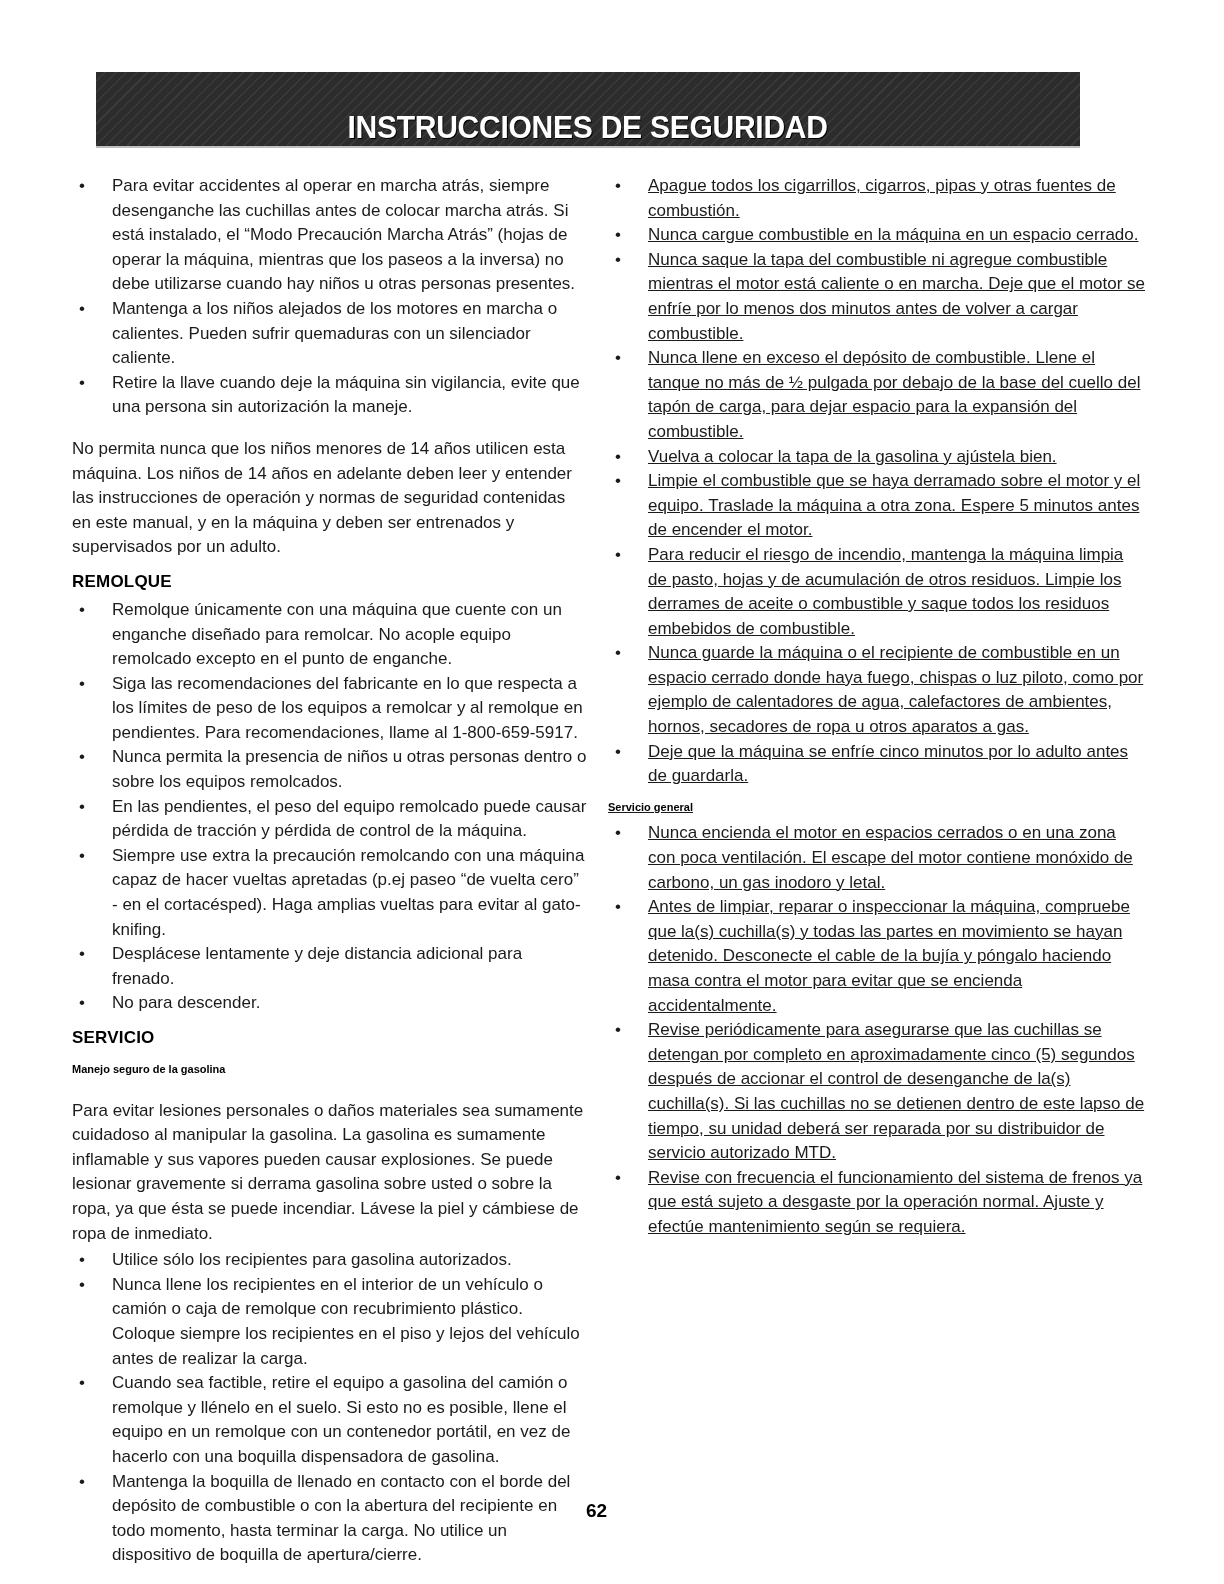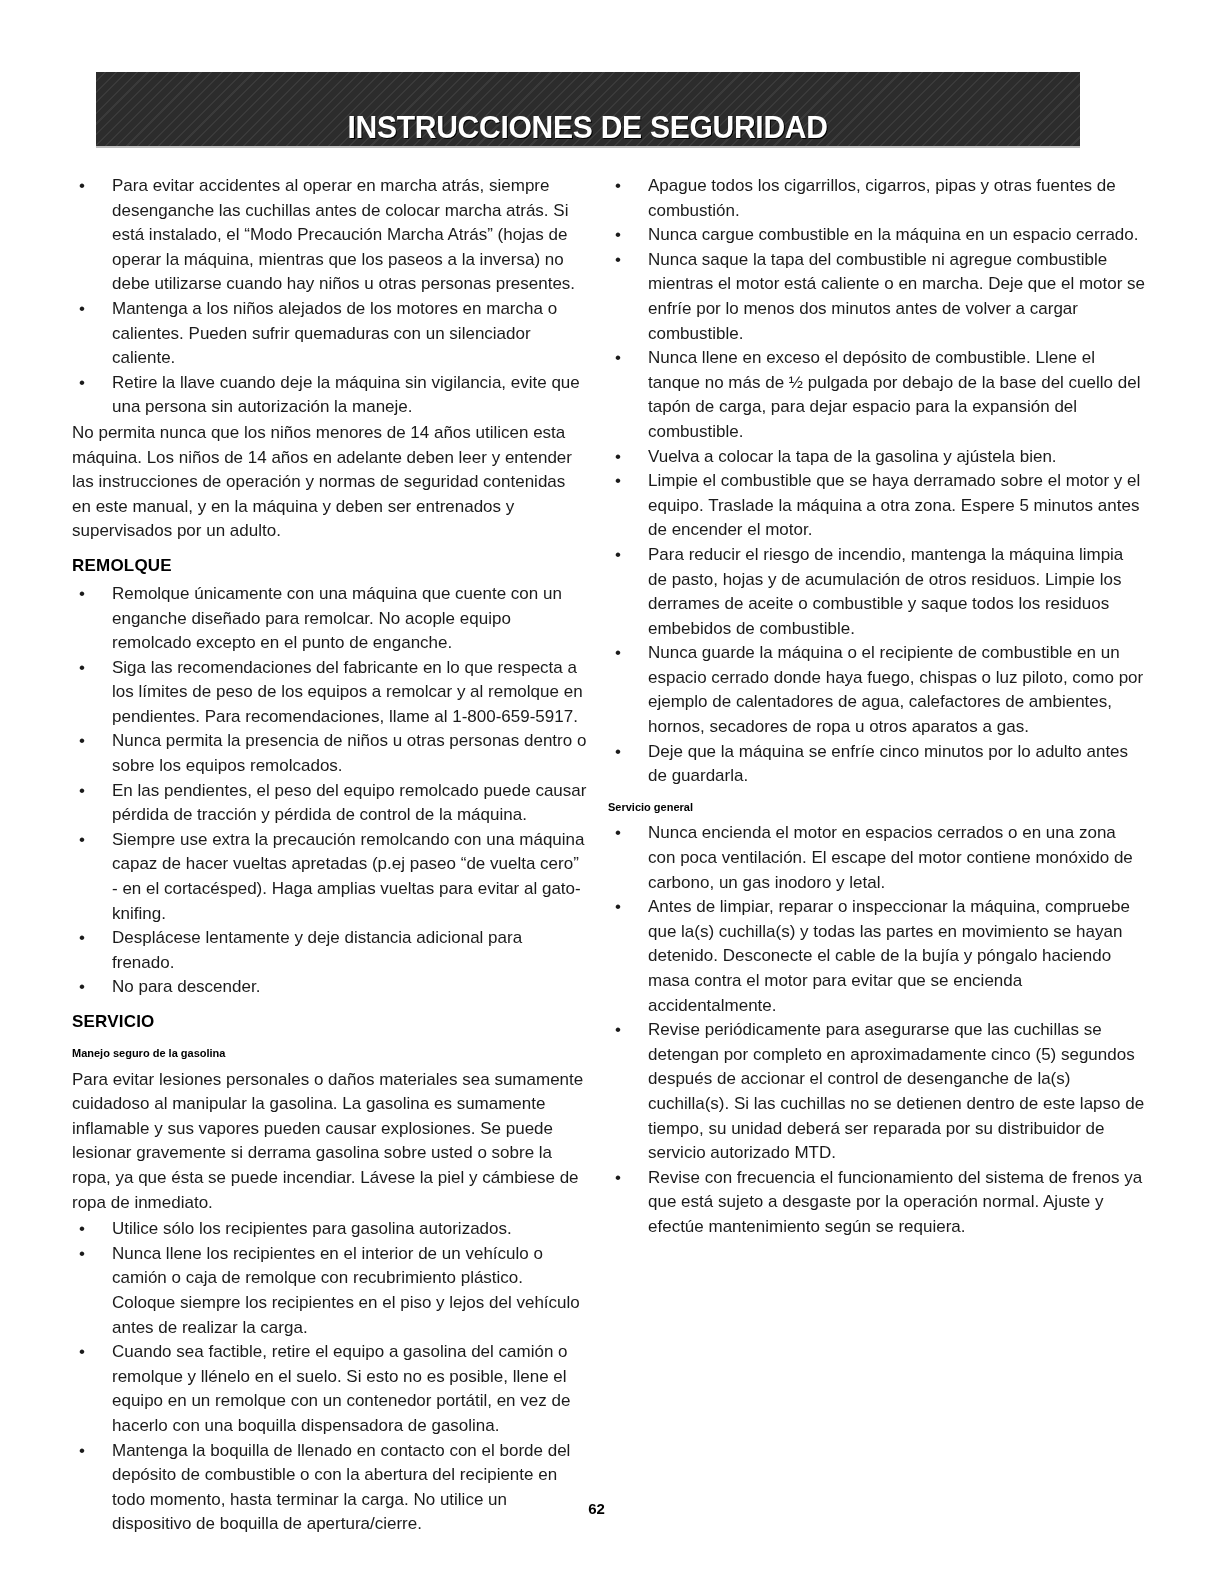--- a/index.html
+++ b/index.html
@@ -40,55 +40,55 @@
   .columns {
     position: absolute;
     left: 72px;
     top: 174px;
     width: 1080px;
     display: flex;
     gap: 20px;
   }
   .col { font-size: 17px; line-height: 24.6px; }
   .col-left  { width: 516px; }
-  .col-right { width: 538px; }
+  .col-right { width: 538px; text-decoration: underline; }
   .bullet-list { margin: 0; padding: 0; list-style: none; }
   .bullet-item {
     position: relative;
     padding-left: 40px;
     margin: 0;
   }
   .bullet-item::before {
     content: "\2022";
     position: absolute;
     left: 7px;
     top: 0;
   }
-  .body-para { margin: 1px 0 2px 0; }
+  .body-para { margin: 17px 0 2px 0; }
   .section-heading {
     font-size: 17px;
     font-weight: bold;
     letter-spacing: 0.2px;
     margin: 9px 0 3px 0;
     line-height: 26px;
     color: #000000;
   }
   .sub-heading {
     font-size: 11px;
     font-weight: bold;
     margin: 6px 0 2px 0;
     color: #000000;
   }
   .page-number {
     position: absolute;
     left: 0;
     top: 1500px;
     width: 1193px;
     text-align: center;
-    font-size: 15px;
+    font-size: 19px;
     font-weight: bold;
     color: #000000;
   }
 </style>
 </head>
 <body>
 
 <div class="page">
 
   <div class="header-band">

